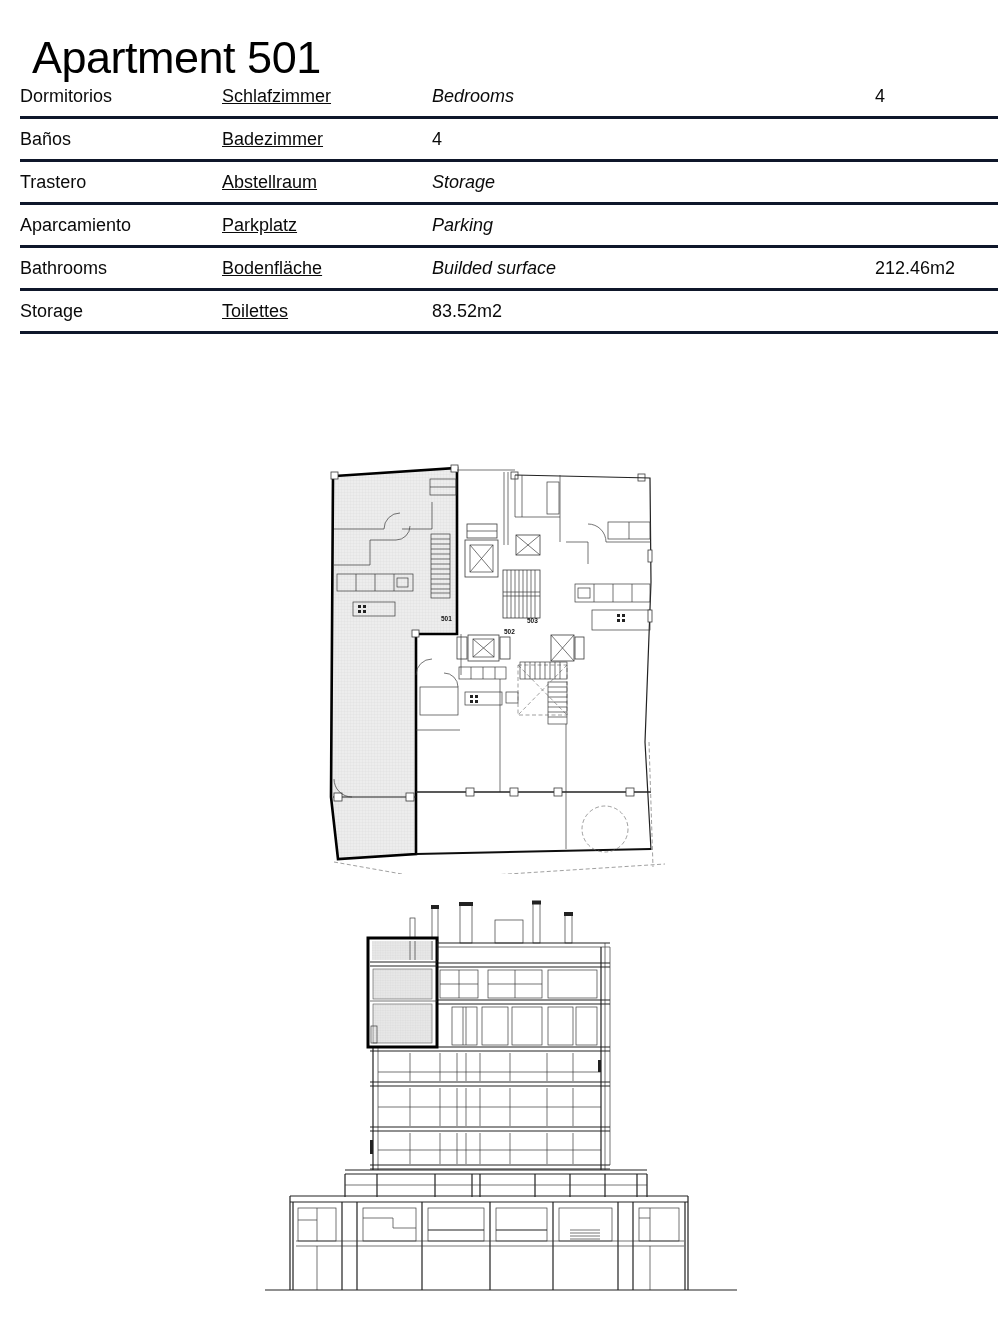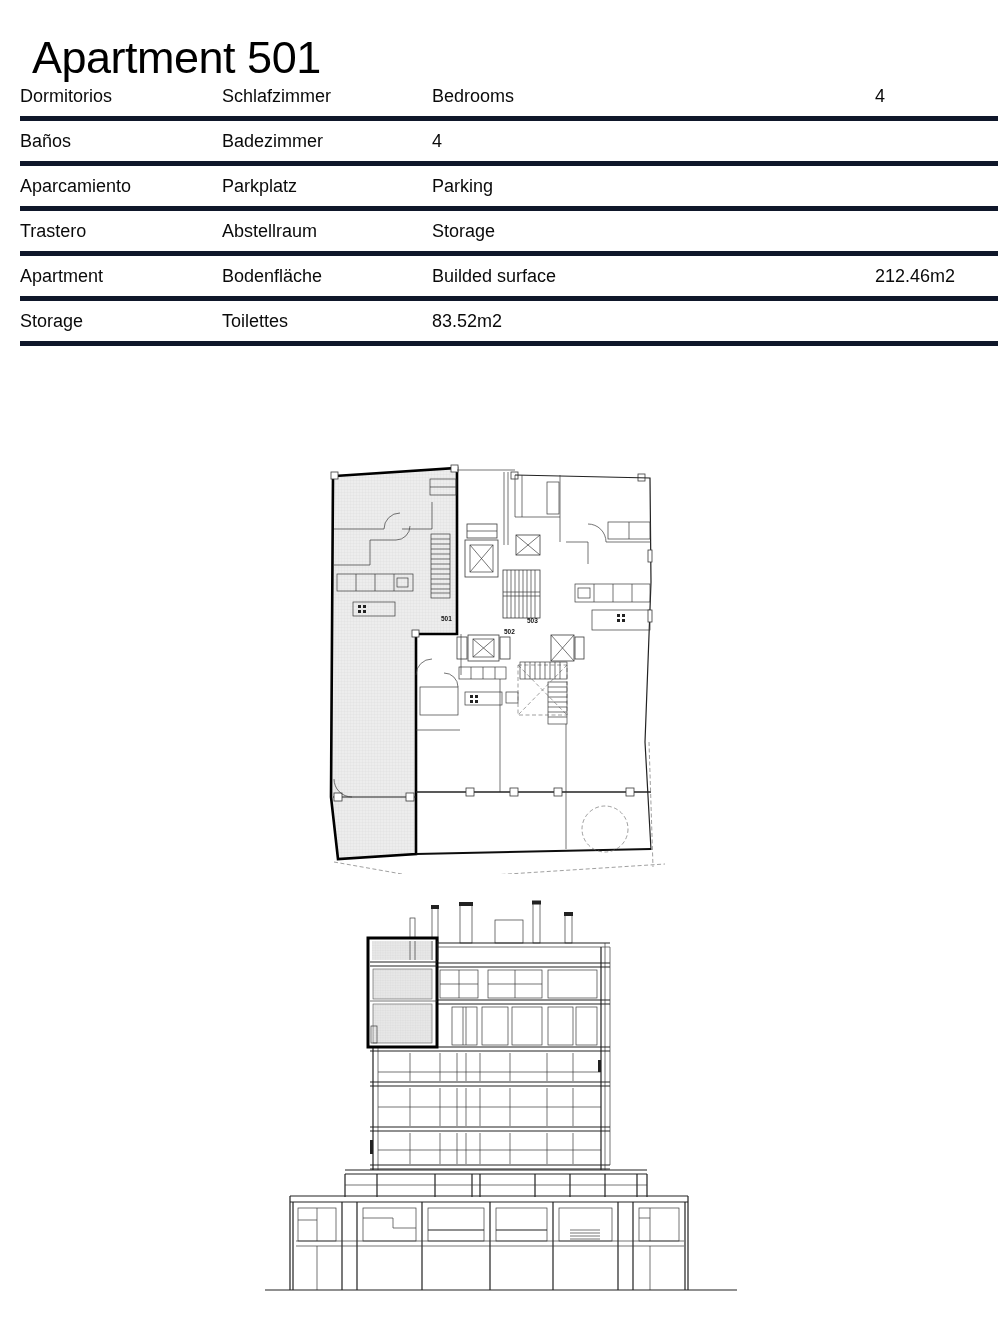--- a/index.html
+++ b/index.html
@@ -7,25 +7,25 @@
     position:relative;width:1000px;height:1322px;background:#fff;
     font-family:"Liberation Sans",sans-serif;color:#000;overflow:hidden;
   }
   .title{
     position:absolute;left:20px;top:20px;margin:12px;
     font-size:45px;font-weight:400;letter-spacing:-0.5px;color:#000;
   }
   .spec-table{position:absolute;left:20px;top:76px;width:978px;}
   .spec-row{
     height:40px;display:flex;align-items:center;
-    border-bottom:5px solid #0f172a;font-size:18px;color:#0a0a0a;
+    border-bottom:3px solid #0f172a;font-size:18px;color:#0a0a0a;
   }
   .c-es{width:202px;flex:none;}
-  .c-de{width:210px;flex:none;}
-  .c-en{width:443px;flex:none;}
+  .c-de{width:210px;flex:none;text-decoration:underline;}
+  .c-en{width:443px;flex:none;font-style:italic;}
   .c-val{flex:1;}
   .floor-plan{position:absolute;left:320px;top:462px;width:345px;height:412px;}
   .elevation{position:absolute;left:260px;top:900px;width:480px;height:392px;}
   
   .s{stroke:#3a3a3a;stroke-width:0.7;fill:none;}
   .s1{stroke:#222;stroke-width:1.2;fill:none;}
   .s15{stroke:#222;stroke-width:1.6;fill:none;}
   .b2{stroke:#0d0d0d;stroke-width:2;fill:none;}
   .thick{stroke:#000;stroke-width:2.6;fill:url(#ph);stroke-linejoin:miter;}
   .w{fill:#fff;stroke:#3a3a3a;stroke-width:0.8;}
@@ -46,33 +46,33 @@
       <span class="c-de">Schlafzimmer</span>
       <span class="c-en">Bedrooms</span>
       <span class="c-val">4</span>
     </div>
     <div class="spec-row">
       <span class="c-es">Baños</span>
       <span class="c-de">Badezimmer</span>
       <span class="c-val">4</span>
     </div>
     <div class="spec-row">
+      <span class="c-es">Trastero</span>
+      <span class="c-de">Abstellraum</span>
+      <span class="c-en">Storage</span>
+      <span class="c-val"></span>
+    </div>
+    <div class="spec-row">
       <span class="c-es">Aparcamiento</span>
       <span class="c-de">Parkplatz</span>
       <span class="c-en">Parking</span>
       <span class="c-val"></span>
     </div>
     <div class="spec-row">
-      <span class="c-es">Trastero</span>
-      <span class="c-de">Abstellraum</span>
-      <span class="c-en">Storage</span>
-      <span class="c-val"></span>
-    </div>
-    <div class="spec-row">
-      <span class="c-es">Apartment</span>
+      <span class="c-es">Bathrooms</span>
       <span class="c-de">Bodenfläche</span>
       <span class="c-en">Builded surface</span>
       <span class="c-val">212.46m2</span>
     </div>
     <div class="spec-row">
       <span class="c-es">Storage</span>
       <span class="c-de">Toilettes</span>
       <span class="c-val">83.52m2</span>
     </div>
   </div>

